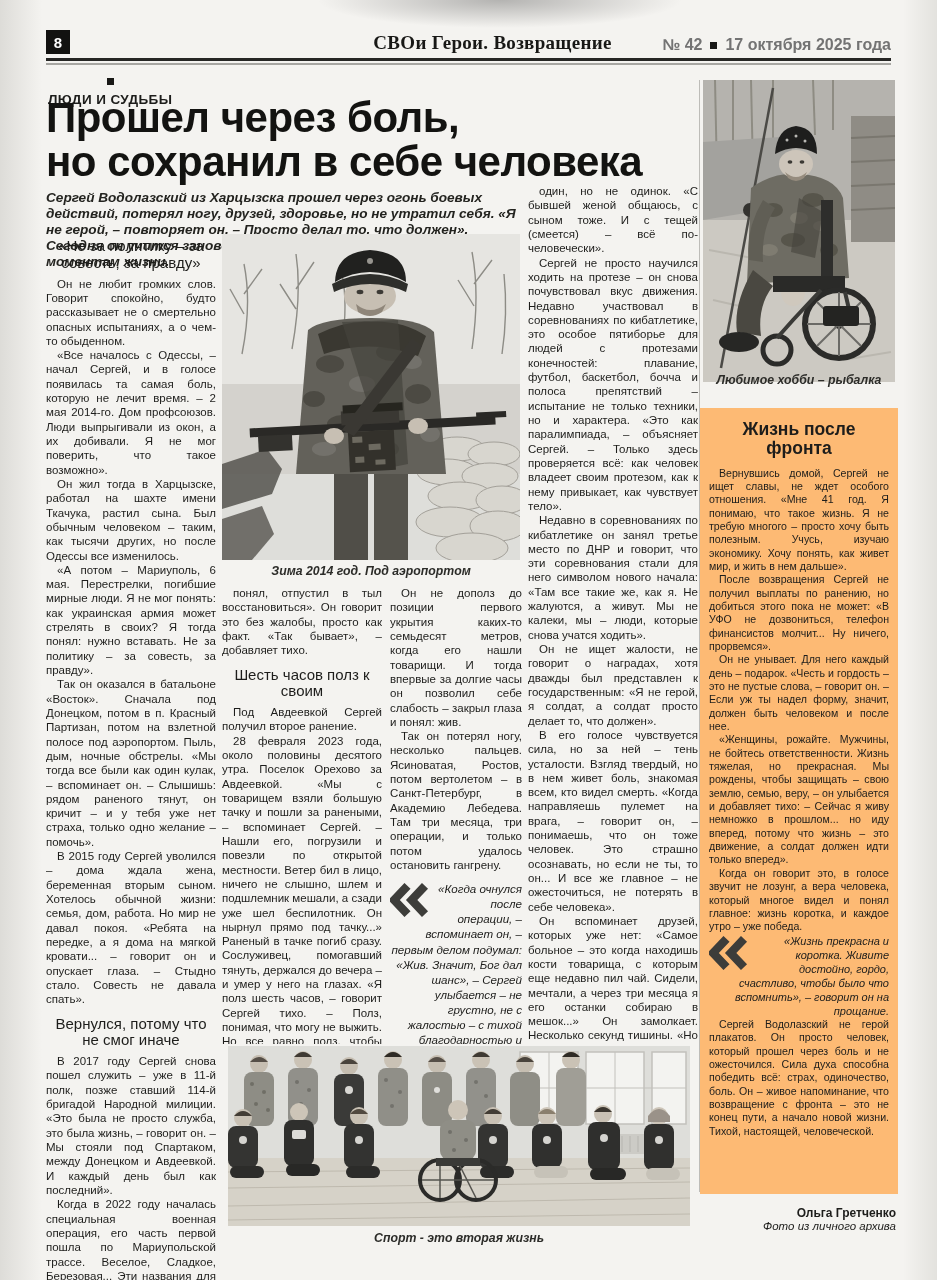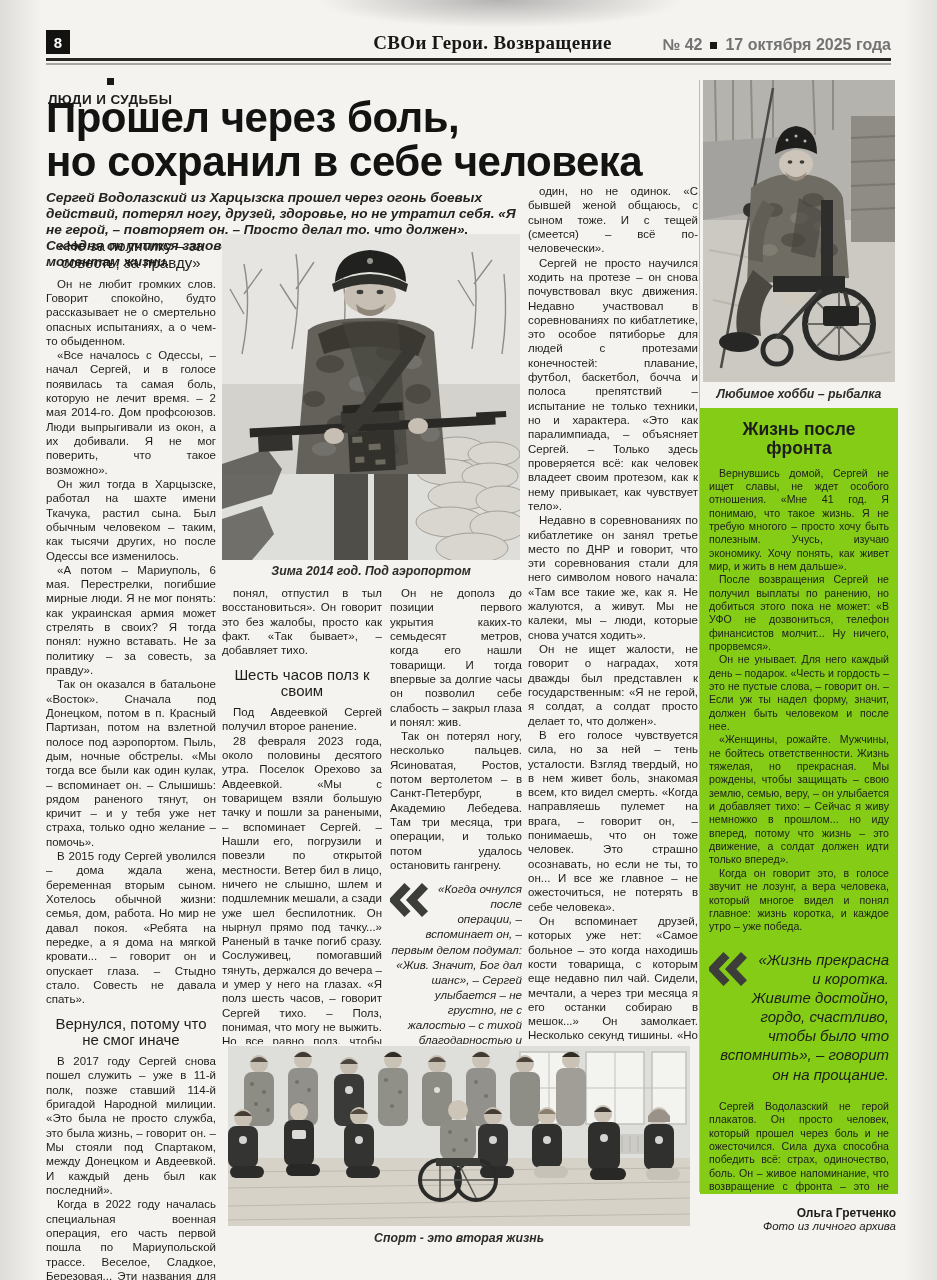--- a/index.html
+++ b/index.html
@@ -42,31 +42,31 @@
   .col3{left:390px;top:586px;width:132px;height:458px;}
   .col4{left:528px;top:184px;width:170px;height:858px;}
   
   .photo{background:#d8d7d3;}
   .caption{font-style:italic;font-size:12.3px;font-weight:bold;color:#2c2c29;text-align:center;}
   .ph1{left:222px;top:234px;width:298px;height:326px;}
   .cap1{left:222px;top:564px;width:298px;}
   .ph3{left:228px;top:1046px;width:462px;height:180px;}
   .cap3{left:228px;top:1231px;width:462px;}
   .ph2{left:703px;top:80px;width:192px;height:302px;}
-  .cap2{left:703px;top:387px;width:192px;font-style:italic;}
+  .cap2{left:703px;top:373px;width:192px;font-style:italic;}
   
   .pullquote{font-style:italic;text-align:right;font-size:11.6px;line-height:1.3;margin:9px 0;text-indent:0 !important;}
   .qmark{float:left;margin:2px 4px 2px 0;}
   
   .vrule{left:699px;top:80px;width:1px;height:1112px;background:#bdbcb8;}
-  .graybox{left:700px;top:408px;width:198px;height:786px;background:#84cc16;
+  .graybox{left:700px;top:408px;width:198px;height:786px;background:#fdba74;
     box-sizing:border-box;padding:12px 9px 8px;overflow:hidden;}
   .graybox .sb-head{font-weight:bold;font-size:17.5px;text-align:center;margin:0 0 8px;line-height:1.1;}
   .graybox p{margin:0;text-indent:10px;font-size:10.6px;line-height:1.26;text-align:justify;}
-  .graybox .pullquote{font-size:15px;line-height:1.28;margin:16px 0;}
+  .graybox .pullquote{font-size:11px;line-height:1.28;margin:0 0;}
   .credit{left:700px;top:1206px;width:196px;text-align:right;}
   .credit .auth{font-weight:bold;font-size:12px;}
   .credit .ph{font-style:italic;font-size:11.5px;}
 </style>
 </head>
 <body>
 
 <div class="abs scan-left"></div>
 <div class="abs scan-right"></div>
 <div class="abs scan-top"></div>

